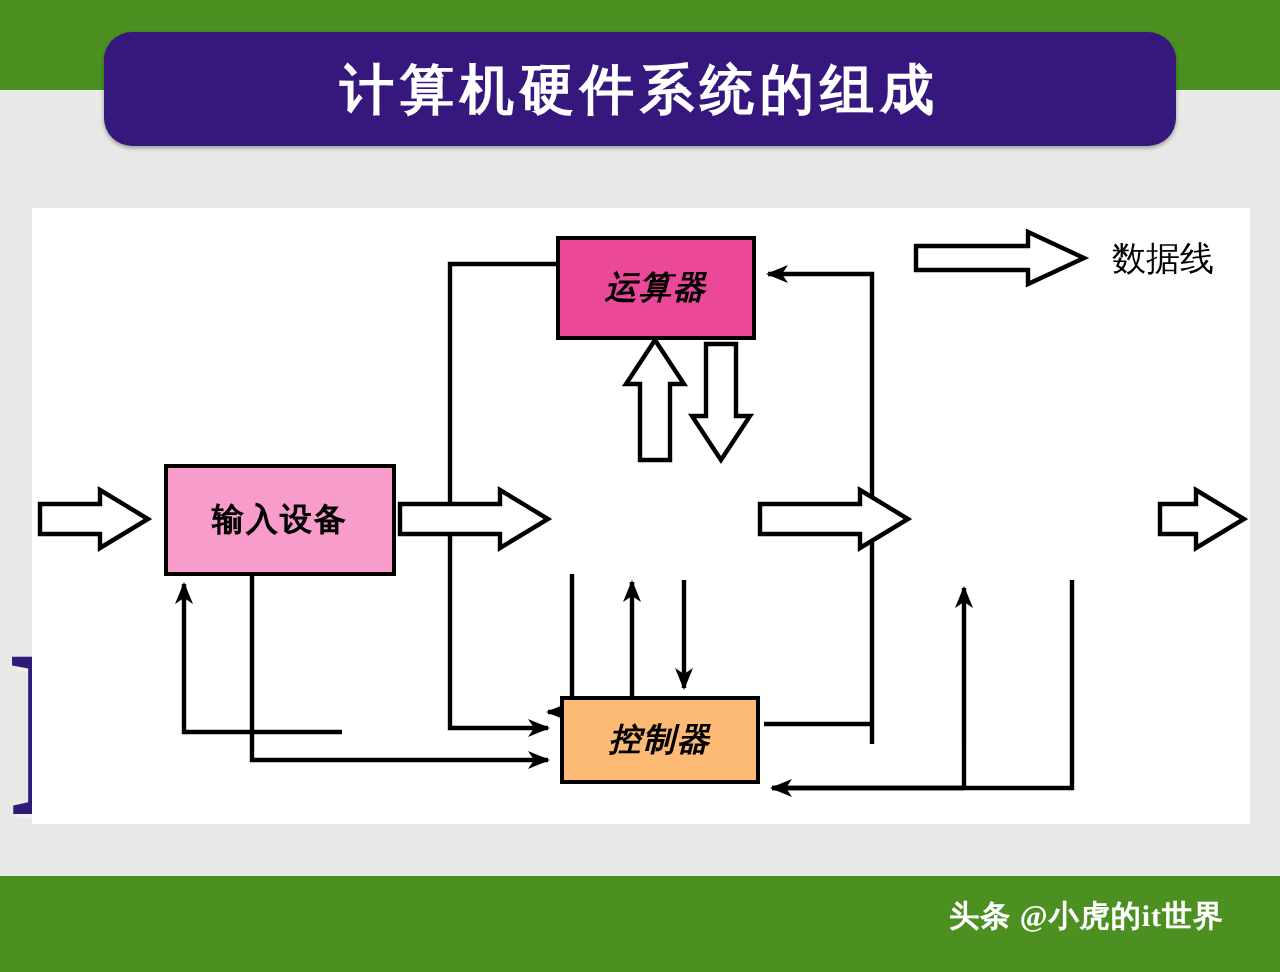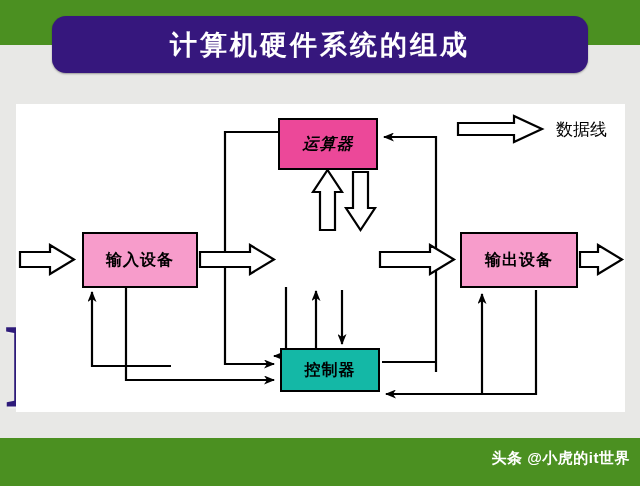--- a/index.html
+++ b/index.html
@@ -55,35 +55,35 @@
     position:absolute;border:2px solid #000;
     display:flex;align-items:center;justify-content:center;
     font-size:16px;font-weight:bold;letter-spacing:1px;
     font-family:"DejaVu Sans","Liberation Sans",sans-serif;
     z-index:6;box-sizing:border-box;color:#000;
   }
   .n-alu  {left:262px;top:14px; width:100px;height:52px; background:#ec4899;font-style:italic;}
   .n-mem  {left:262px;top:128px;width:100px;height:55px; background:#f97306;}
   .n-in   {left:66px; top:128px;width:116px;height:56px; background:#f79ccb;}
   .n-out  {left:444px;top:128px;width:118px;height:56px; background:#f79ccb;}
-  .n-ctrl {left:264px;top:244px;width:100px;height:44px; background:#14b8a6;}
+  .n-ctrl {left:264px;top:244px;width:100px;height:44px; background:#fdba74;font-style:italic;}
 
   
   .legend{position:absolute;left:440px;top:6px;z-index:6;}
   .legend-row{display:flex;align-items:center;height:38px;}
   .legend-label{
     font-size:17px;font-weight:normal;margin-left:10px;color:#000;
     font-family:"DejaVu Sans","Liberation Sans",sans-serif;
   }
 
   
   .watermark{
-    position:absolute;right:10px;top:449px;color:#fff;
+    position:absolute;right:28px;top:449px;color:#fff;
     font-size:15px;font-weight:bold;z-index:8;
-    font-family:Liberation Sans, sans-serif;
+    font-family:Liberation Serif, serif;
     letter-spacing:0.5px;
   }
 
   svg.wires{position:absolute;left:0;top:0;width:609px;height:308px;z-index:5;}
 </style>
 </head>
 <body>
 
 <div id="root">
 
@@ -151,23 +151,20 @@
         <path d="M337,68 L337,104 L330,104 L344.5,126 L359,104 L352,104 L352,68 Z"></path>
       </g>
     </svg>
 
     <div class="node n-alu">
       <span>运算器</span>
     </div>
     <div class="node n-in">
       <span>输入设备</span>
     </div>
-    <div class="node n-out">
-      <span>输出设备</span>
-    </div>
     <div class="node n-ctrl">
       <span>控制器</span>
     </div>
 
     <div class="legend">
       <div class="legend-row">
         <svg width="90" height="30" viewBox="0 0 90 30">
           <path d="M2,9 L58,9 L58,2 L86,15 L58,28 L58,21 L2,21 Z" fill="#fff" stroke="#000" stroke-width="2.2"></path>
         </svg>
         <span class="legend-label">数据线</span>

